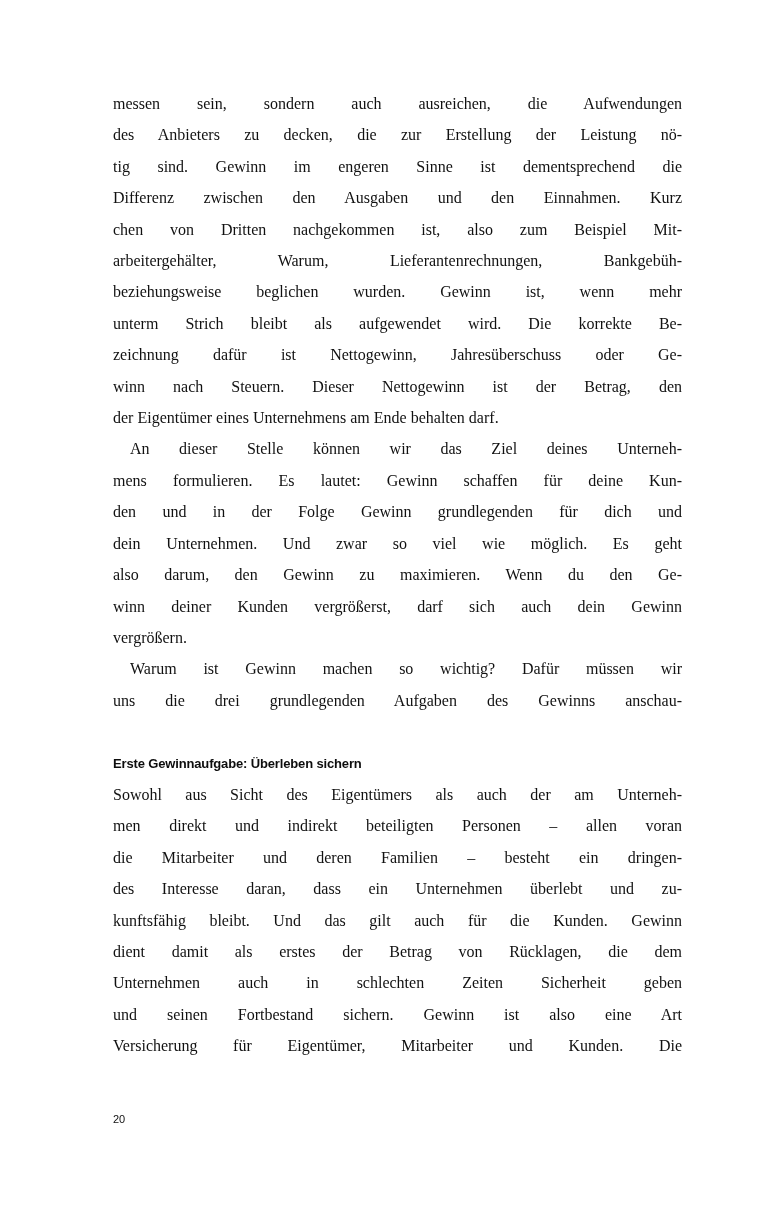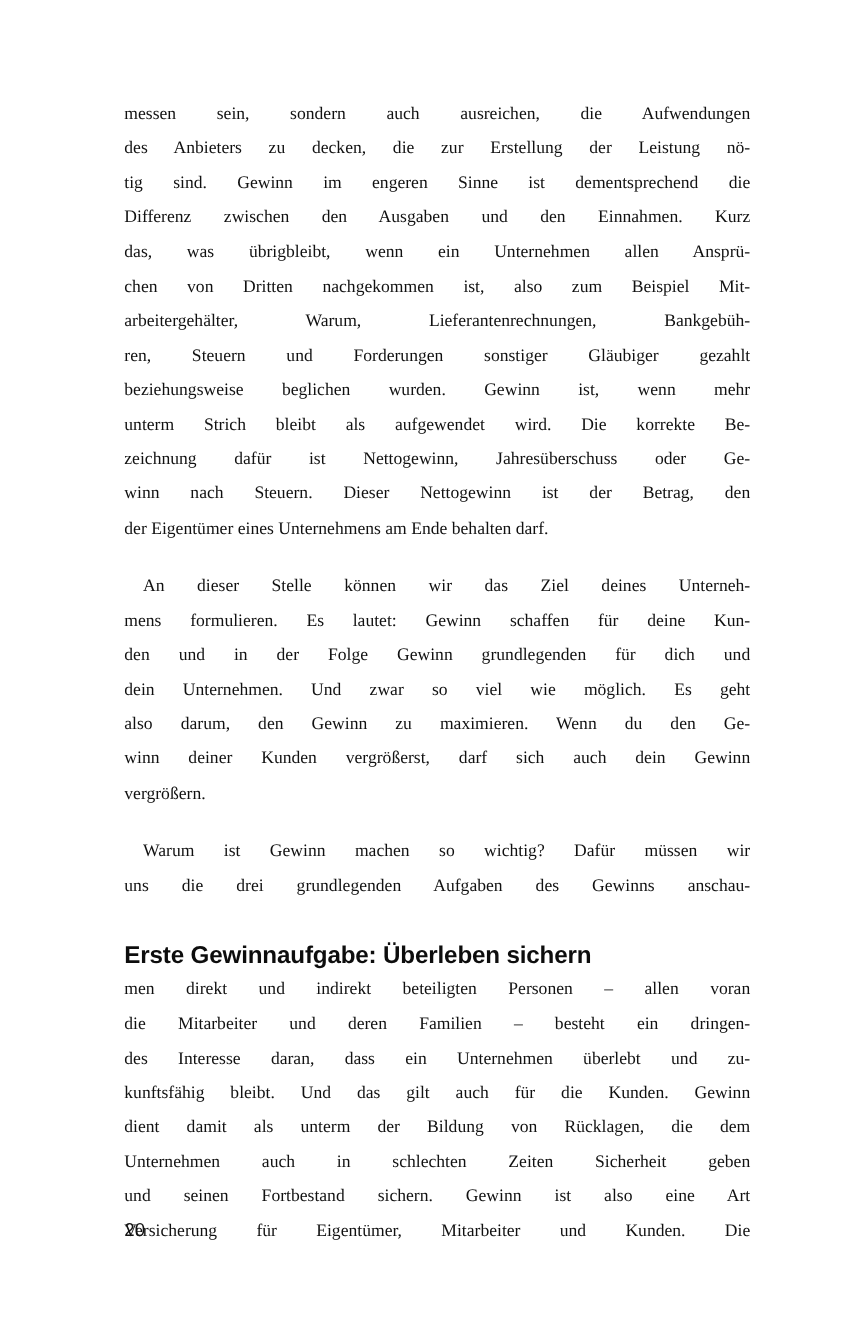--- a/index.html
+++ b/index.html
@@ -36,66 +36,63 @@
     display: block;
     white-space: nowrap;
   }
   .line.justified {
     text-align: justify;
     text-align-last: justify;
     white-space: normal;
   }
   .line.indent {
     text-indent: 17px;
-    margin-top: 21px;
   }
   .line.last {
     text-align: center;
     text-align-last: left;
   }
   .spacer-line {
     display: block;
     height: 31.4px;
   }
   .heading {
     margin: 0;
     font-family: "Liberation Sans", "DejaVu Sans", sans-serif;
-    font-size: 22px;
+    font-size: 13px;
     font-weight: bold;
     line-height: 31.4px;
     color: #0d0d0d;
     letter-spacing: -0.15px;
     white-space: nowrap;
   }
   .page-number {
     position: absolute;
     left: 113px;
     top: 1109px;
     font-family: "Liberation Sans", "DejaVu Sans", sans-serif;
-    font-size: 17px;
+    font-size: 11px;
     color: #111111;
     line-height: 20px;
   }
 </style>
 </head>
 <body>
 
 <div class="page">
 
   <div class="text-block">
 
     <p class="para">
         <span class="line justified">messen sein, sondern auch ausreichen, die Aufwendungen</span>
         <span class="line justified">des Anbieters zu decken, die zur Erstellung der Leistung nö-</span>
         <span class="line justified">tig sind. Gewinn im engeren Sinne ist dementsprechend die</span>
         <span class="line justified">Differenz zwischen den Ausgaben und den Einnahmen. Kurz</span>
-        <span class="line justified">das, was übrigbleibt, wenn ein Unternehmen allen Ansprü-</span>
         <span class="line justified">chen von Dritten nachgekommen ist, also zum Beispiel Mit-</span>
         <span class="line justified">arbeitergehälter, Warum, Lieferantenrechnungen, Bankgebüh-</span>
-        <span class="line justified">ren, Steuern und Forderungen sonstiger Gläubiger gezahlt</span>
         <span class="line justified">beziehungsweise beglichen wurden. Gewinn ist, wenn mehr</span>
         <span class="line justified">unterm Strich bleibt als aufgewendet wird. Die korrekte Be-</span>
         <span class="line justified">zeichnung dafür ist Nettogewinn, Jahresüberschuss oder Ge-</span>
         <span class="line justified">winn nach Steuern. Dieser Nettogewinn ist der Betrag, den</span>
         <span class="line justified last">der Eigentümer eines Unternehmens am Ende behalten darf.</span>
       </p>
 
     <p class="para">
         <span class="line justified indent">An dieser Stelle können wir das Ziel deines Unterneh-</span>
         <span class="line justified">mens formulieren. Es lautet: Gewinn schaffen für deine Kun-</span>
@@ -109,25 +106,26 @@
     <p class="para">
         <span class="line justified indent">Warum ist Gewinn machen so wichtig? Dafür müssen wir</span>
         <span class="line justified">uns die drei grundlegenden Aufgaben des Gewinns anschau-</span>
       </p>
 
     <span class="spacer-line"></span>
 
     <h2 class="heading">Erste Gewinnaufgabe: Überleben sichern</h2>
 
     <p class="para">
+        <span class="line justified">Sowohl aus Sicht des Eigentümers als auch der am Unterneh-</span>
         <span class="line justified">men direkt und indirekt beteiligten Personen – allen voran</span>
         <span class="line justified">die Mitarbeiter und deren Familien – besteht ein dringen-</span>
         <span class="line justified">des Interesse daran, dass ein Unternehmen überlebt und zu-</span>
         <span class="line justified">kunftsfähig bleibt. Und das gilt auch für die Kunden. Gewinn</span>
-        <span class="line justified">dient damit als unterm der Bildung von Rücklagen, die dem</span>
+        <span class="line justified">dient damit als erstes der Betrag von Rücklagen, die dem</span>
         <span class="line justified">Unternehmen auch in schlechten Zeiten Sicherheit geben</span>
         <span class="line justified">und seinen Fortbestand sichern. Gewinn ist also eine Art</span>
         <span class="line justified">Versicherung für Eigentümer, Mitarbeiter und Kunden. Die</span>
       </p>
 
   </div>
 
   <div class="page-number">20</div>
 
 </div>

